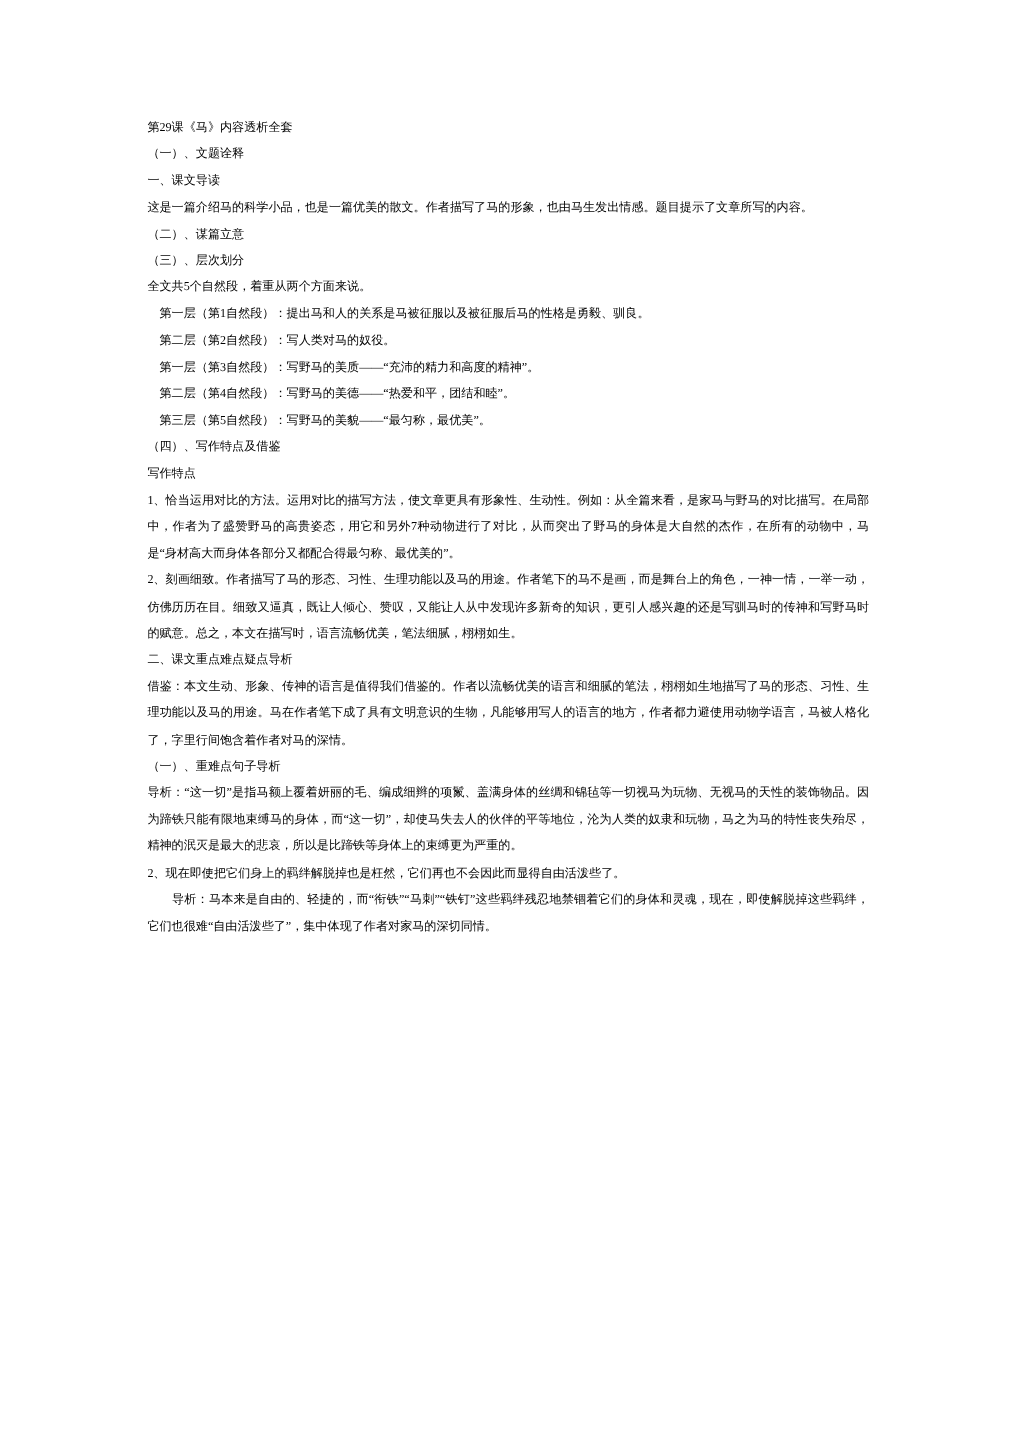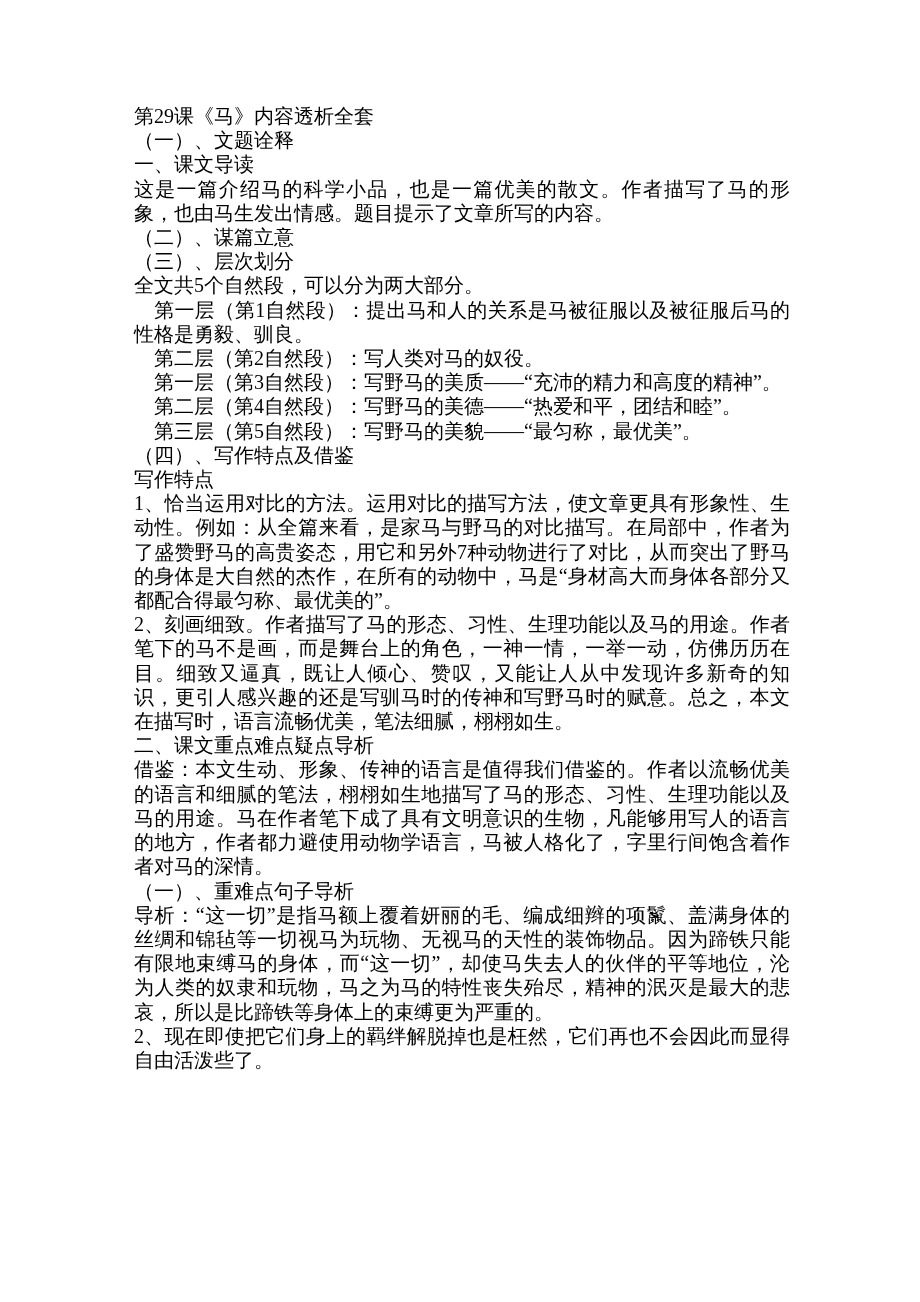--- a/index.html
+++ b/index.html
@@ -20,48 +20,49 @@
     background: #ffffff;
     padding: 104px 130px 40px 134px;
     overflow: hidden;
   }
   .doc {
     width: 656px;
   }
   .doc p.para {
     margin: 0;
     padding: 0;
-    font-size: 20px;
+    font-size: 11px;
     line-height: 24.2px;
     color: #000000;
     text-align: justify;
     word-break: normal;
     white-space: pre-wrap;
   }
 </style>
 </head>
 <body>
 
 <div class="page">
   <div class="doc">
       <p class="para">第29课《马》内容透析全套</p>
       <p class="para">（一）、文题诠释</p>
       <p class="para">一、课文导读</p>
       <p class="para">这是一篇介绍马的科学小品，也是一篇优美的散文。作者描写了马的形象，也由马生发出情感。题目提示了文章所写的内容。</p>
       <p class="para">（二）、谋篇立意</p>
       <p class="para">（三）、层次划分</p>
-      <p class="para">全文共5个自然段，可以分为两大部分。</p>
+      <p class="para">全文共5个自然段，着重从两个方面来说。</p>
       <p class="para">　第一层（第1自然段）：提出马和人的关系是马被征服以及被征服后马的性格是勇毅、驯良。</p>
       <p class="para">　第二层（第2自然段）：写人类对马的奴役。</p>
       <p class="para">　第一层（第3自然段）：写野马的美质――“充沛的精力和高度的精神”。</p>
       <p class="para">　第二层（第4自然段）：写野马的美德――“热爱和平，团结和睦”。</p>
       <p class="para">　第三层（第5自然段）：写野马的美貌――“最匀称，最优美”。</p>
       <p class="para">（四）、写作特点及借鉴</p>
       <p class="para">写作特点</p>
       <p class="para">1、恰当运用对比的方法。运用对比的描写方法，使文章更具有形象性、生动性。例如：从全篇来看，是家马与野马的对比描写。在局部中，作者为了盛赞野马的高贵姿态，用它和另外7种动物进行了对比，从而突出了野马的身体是大自然的杰作，在所有的动物中，马是“身材高大而身体各部分又都配合得最匀称、最优美的”。</p>
       <p class="para">2、刻画细致。作者描写了马的形态、习性、生理功能以及马的用途。作者笔下的马不是画，而是舞台上的角色，一神一情，一举一动，仿佛历历在目。细致又逼真，既让人倾心、赞叹，又能让人从中发现许多新奇的知识，更引人感兴趣的还是写驯马时的传神和写野马时的赋意。总之，本文在描写时，语言流畅优美，笔法细腻，栩栩如生。</p>
       <p class="para">二、课文重点难点疑点导析</p>
       <p class="para">借鉴：本文生动、形象、传神的语言是值得我们借鉴的。作者以流畅优美的语言和细腻的笔法，栩栩如生地描写了马的形态、习性、生理功能以及马的用途。马在作者笔下成了具有文明意识的生物，凡能够用写人的语言的地方，作者都力避使用动物学语言，马被人格化了，字里行间饱含着作者对马的深情。</p>
       <p class="para">（一）、重难点句子导析</p>
       <p class="para">导析：“这一切”是指马额上覆着妍丽的毛、编成细辫的项鬣、盖满身体的丝绸和锦毡等一切视马为玩物、无视马的天性的装饰物品。因为蹄铁只能有限地束缚马的身体，而“这一切”，却使马失去人的伙伴的平等地位，沦为人类的奴隶和玩物，马之为马的特性丧失殆尽，精神的泯灭是最大的悲哀，所以是比蹄铁等身体上的束缚更为严重的。</p>
       <p class="para">2、现在即使把它们身上的羁绊解脱掉也是枉然，它们再也不会因此而显得自由活泼些了。</p>
+      <p class="para">　　导析：马本来是自由的、轻捷的，而“衔铁”“马刺”“铁钉”这些羁绊残忍地禁锢着它们的身体和灵魂，现在，即使解脱掉这些羁绊，它们也很难“自由活泼些了”，集中体现了作者对家马的深切同情。</p>
     </div>
 </div>
 
 </body></html>

